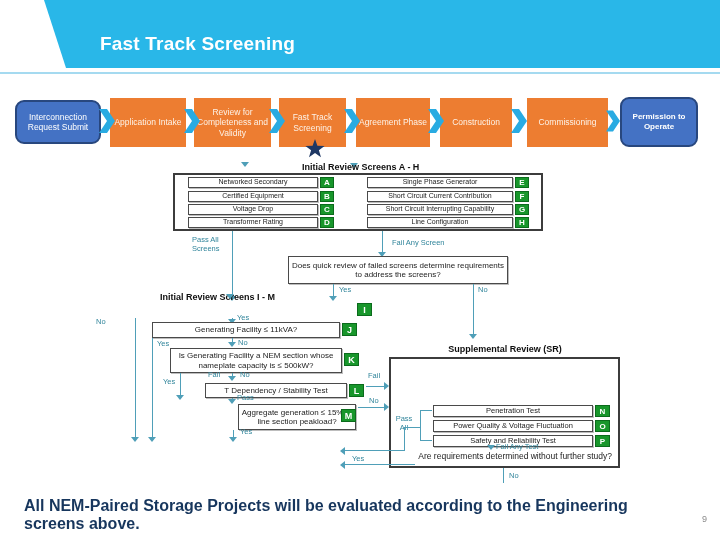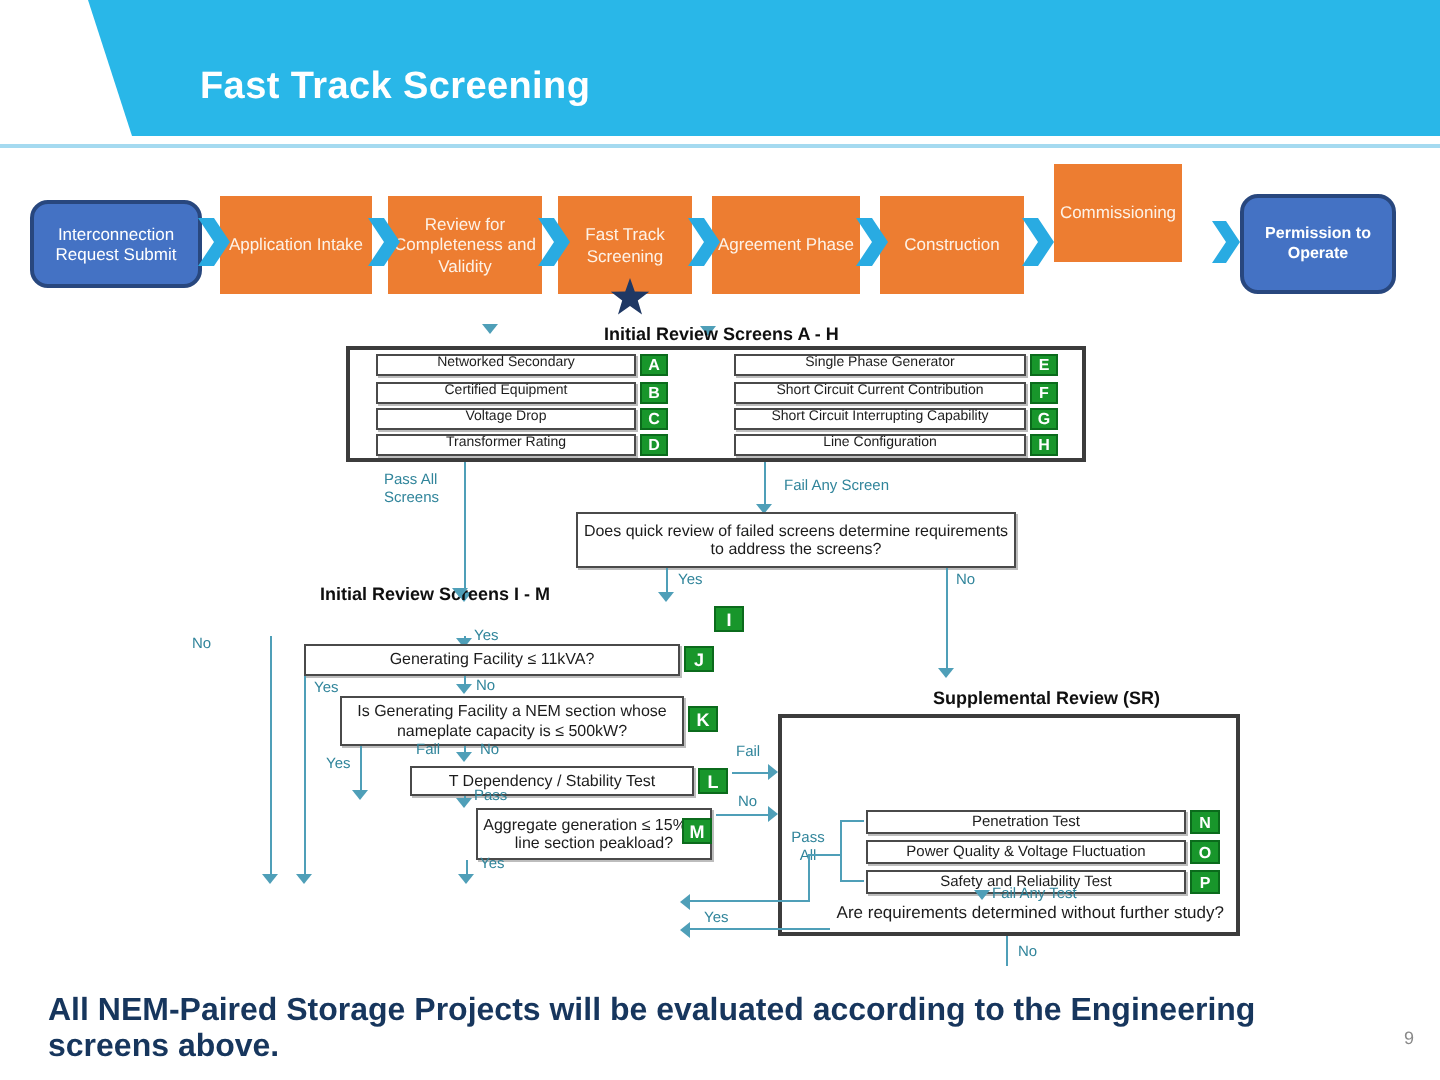--- a/index.html
+++ b/index.html
@@ -51,21 +51,21 @@
   <div class="abs banner-notch"></div>
   <div class="abs banner-underline"></div>
   <div class="abs slide-title">Fast Track Screening</div>
 
   <div class="abs step blue" style="left:15px;top:100px;width:86px;height:44px;">Interconnection Request Submit</div>
   <div class="abs step orange" style="left:110px;top:98px;width:76px;height:49px;">Application Intake</div>
   <div class="abs step orange" style="left:194px;top:98px;width:77px;height:49px;">Review for Completeness and Validity</div>
   <div class="abs step orange" style="left:279px;top:98px;width:67px;height:49px;">Fast Track Screening</div>
   <div class="abs step orange" style="left:356px;top:98px;width:74px;height:49px;">Agreement Phase</div>
   <div class="abs step orange" style="left:440px;top:98px;width:72px;height:49px;">Construction</div>
-  <div class="abs step orange" style="left:527px;top:82px;width:64px;height:49px;">Commissioning</div>
+  <div class="abs step orange" style="left:527px;top:98px;width:81px;height:49px;">Commissioning</div>
   <div class="abs step blue bold" style="left:620px;top:97px;width:78px;height:50px;font-size:8px;">Permission to Operate</div>
 
   <svg class="abs" style="left:99px;top:109px;" width="16" height="24" viewBox="0 0 16 24">
       <polygon points="0,0 8,0 16,12 8,24 0,24 8,12" fill="#29abe2"></polygon>
     </svg>
   <svg class="abs" style="left:184px;top:109px;" width="16" height="24" viewBox="0 0 16 24">
       <polygon points="0,0 8,0 16,12 8,24 0,24 8,12" fill="#29abe2"></polygon>
     </svg>
   <svg class="abs" style="left:269px;top:109px;" width="16" height="24" viewBox="0 0 16 24">
       <polygon points="0,0 8,0 16,12 8,24 0,24 8,12" fill="#29abe2"></polygon>
@@ -184,21 +184,21 @@
   <div class="abs fc-box" style="left:238px;top:404px;width:118px;height:26px;">Aggregate generation ≤ 15% of line section peakload?</div>
   <div class="abs chip" style="left:341px;top:409px;width:15px;height:13px;">M</div>
   <div class="abs tlab nw" style="left:369px;top:397px;">No</div>
   <div class="abs line" style="left:358px;top:407px;width:26px;height:1px;"></div>
   <div class="abs arr-r" style="left:384px;top:403px;"></div>
   <div class="abs tlab nw" style="left:240px;top:428px;">Yes</div>
   <div class="abs line" style="left:233px;top:430px;width:1px;height:8px;"></div>
   <div class="abs arr-d" style="left:229px;top:437px;"></div>
 
 
-  <div class="abs bhead" style="left:430px;top:344px;width:150px;text-align:right;">Supplemental Review (SR)</div>
+  <div class="abs bhead" style="left:430px;top:344px;width:150px;text-align:center;">Supplemental Review (SR)</div>
   <div class="abs outer-box" style="left:389px;top:357px;width:231px;height:111px;"></div>
 
   <div class="abs srow" style="left:433px;top:405px;">
     <div class="fc-box" style="width:160px;height:12px;font-size:7.5px;">Penetration Test</div>
     <div class="chip" style="width:15px;height:12px;font-size:8px;">N</div>
   </div>
   <div class="abs srow" style="left:433px;top:420px;">
     <div class="fc-box" style="width:160px;height:12px;font-size:7.5px;">Power Quality &amp; Voltage Fluctuation</div>
     <div class="chip" style="width:15px;height:12px;font-size:8px;">O</div>
   </div>

